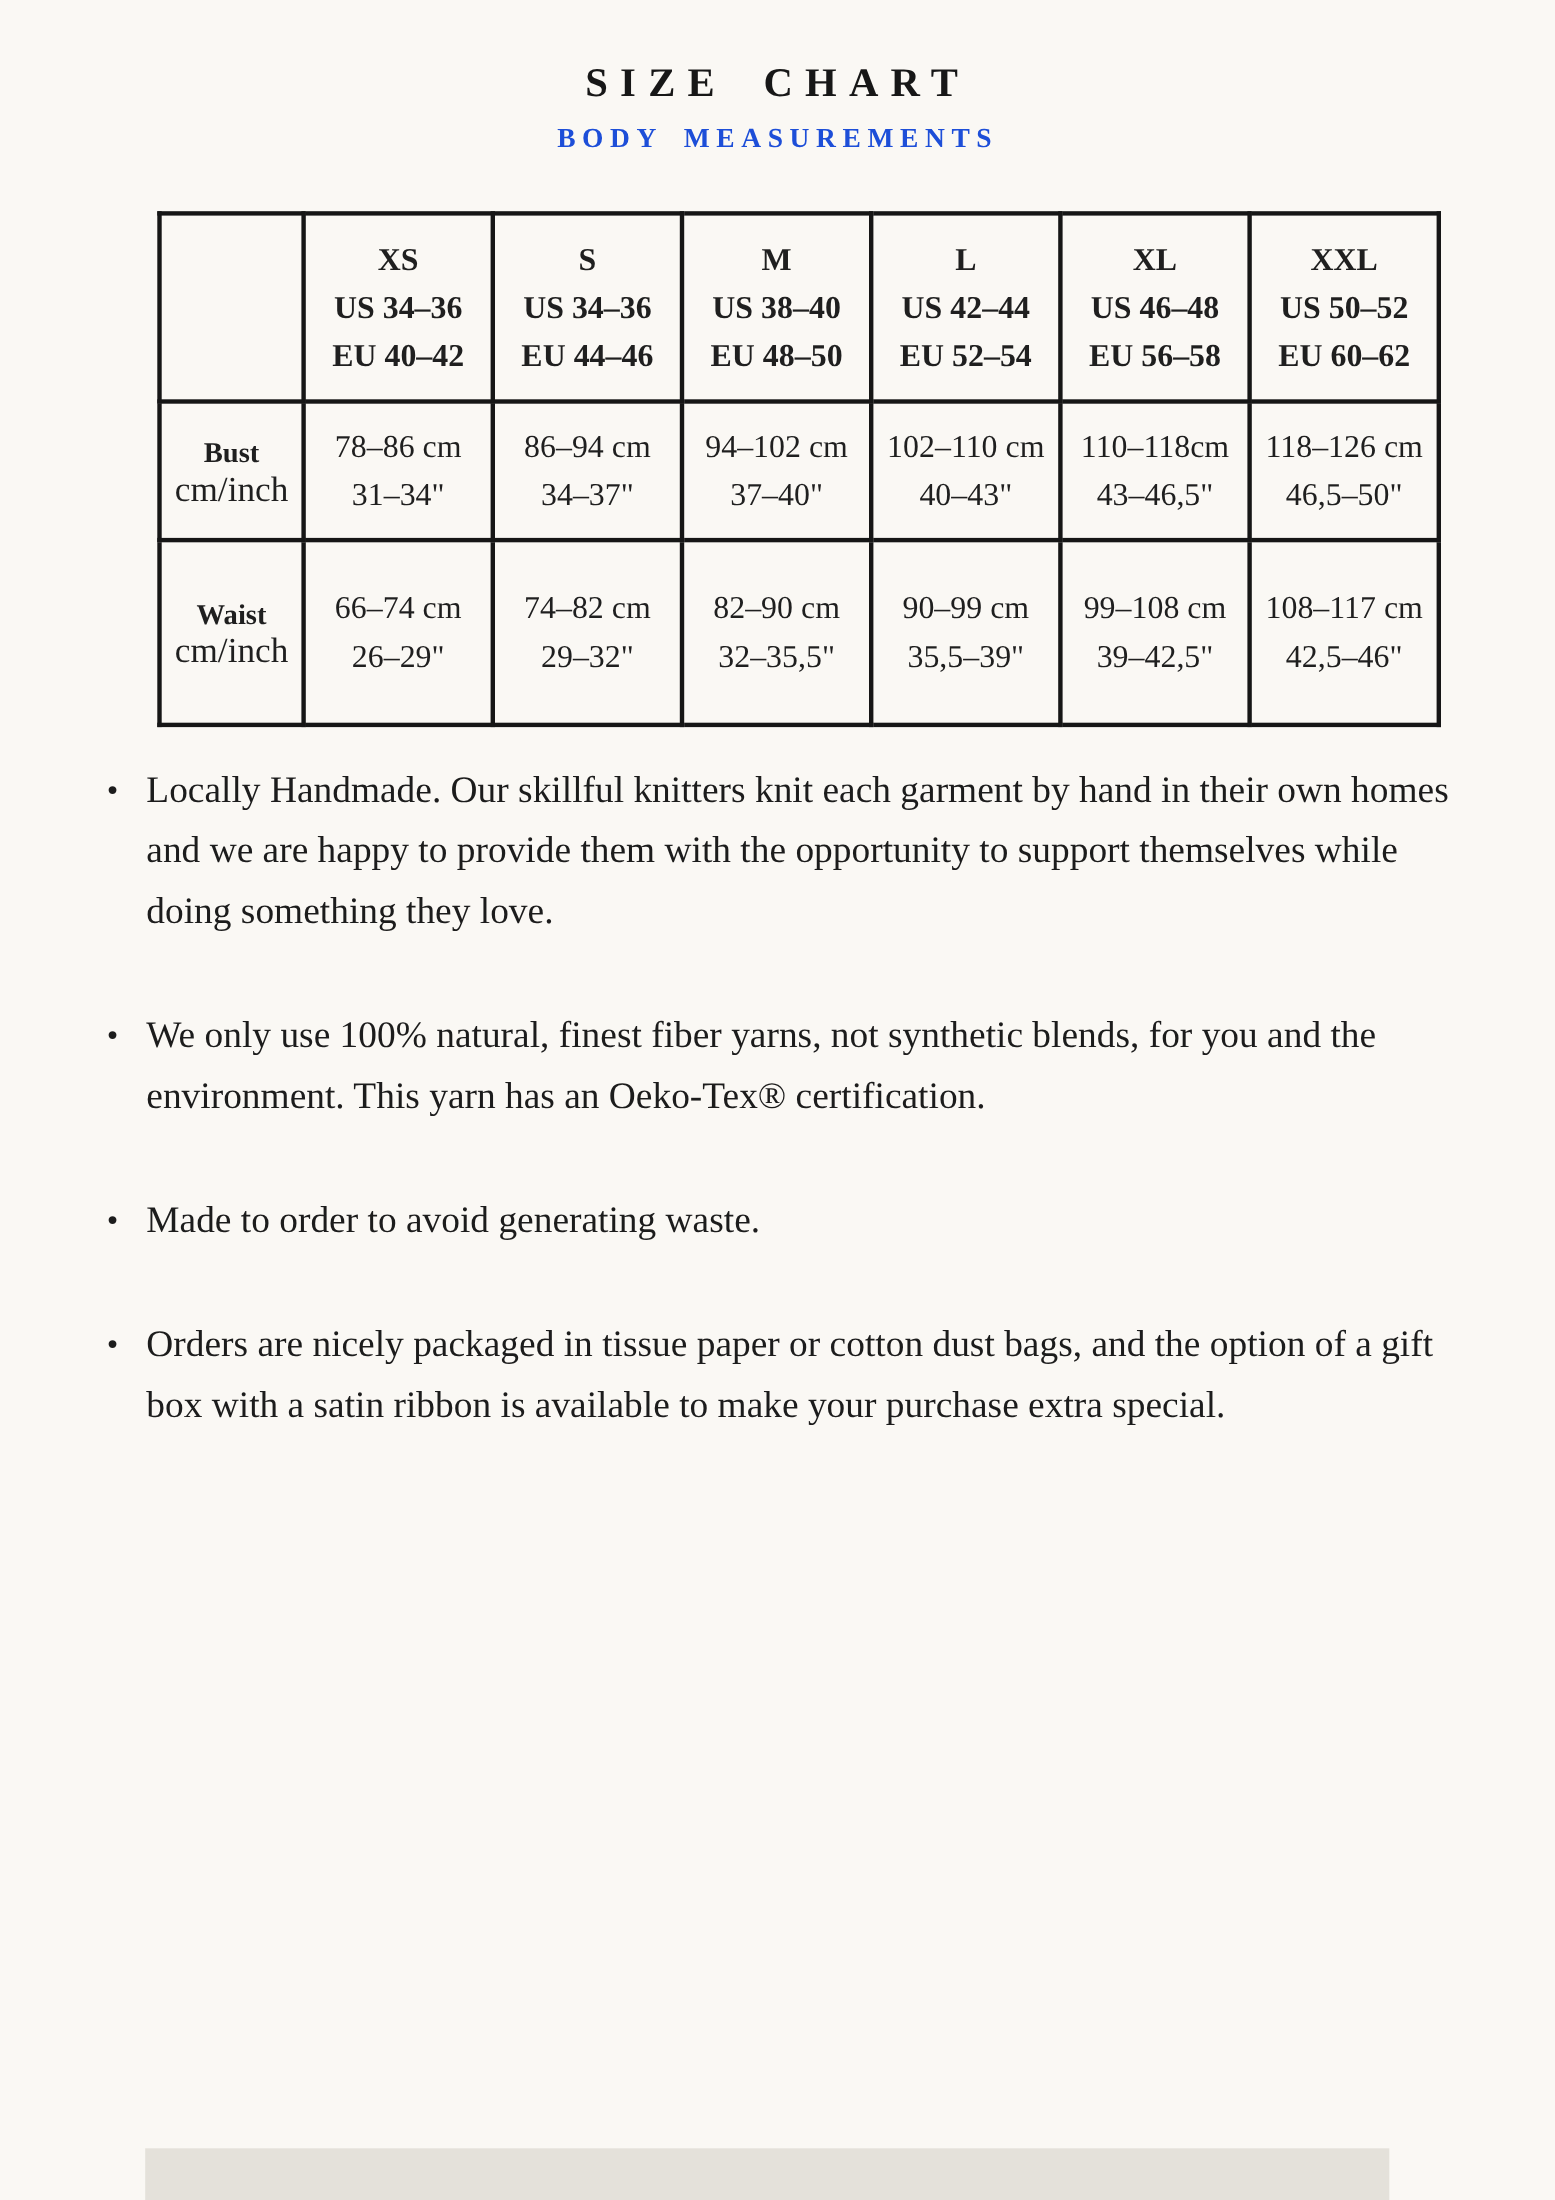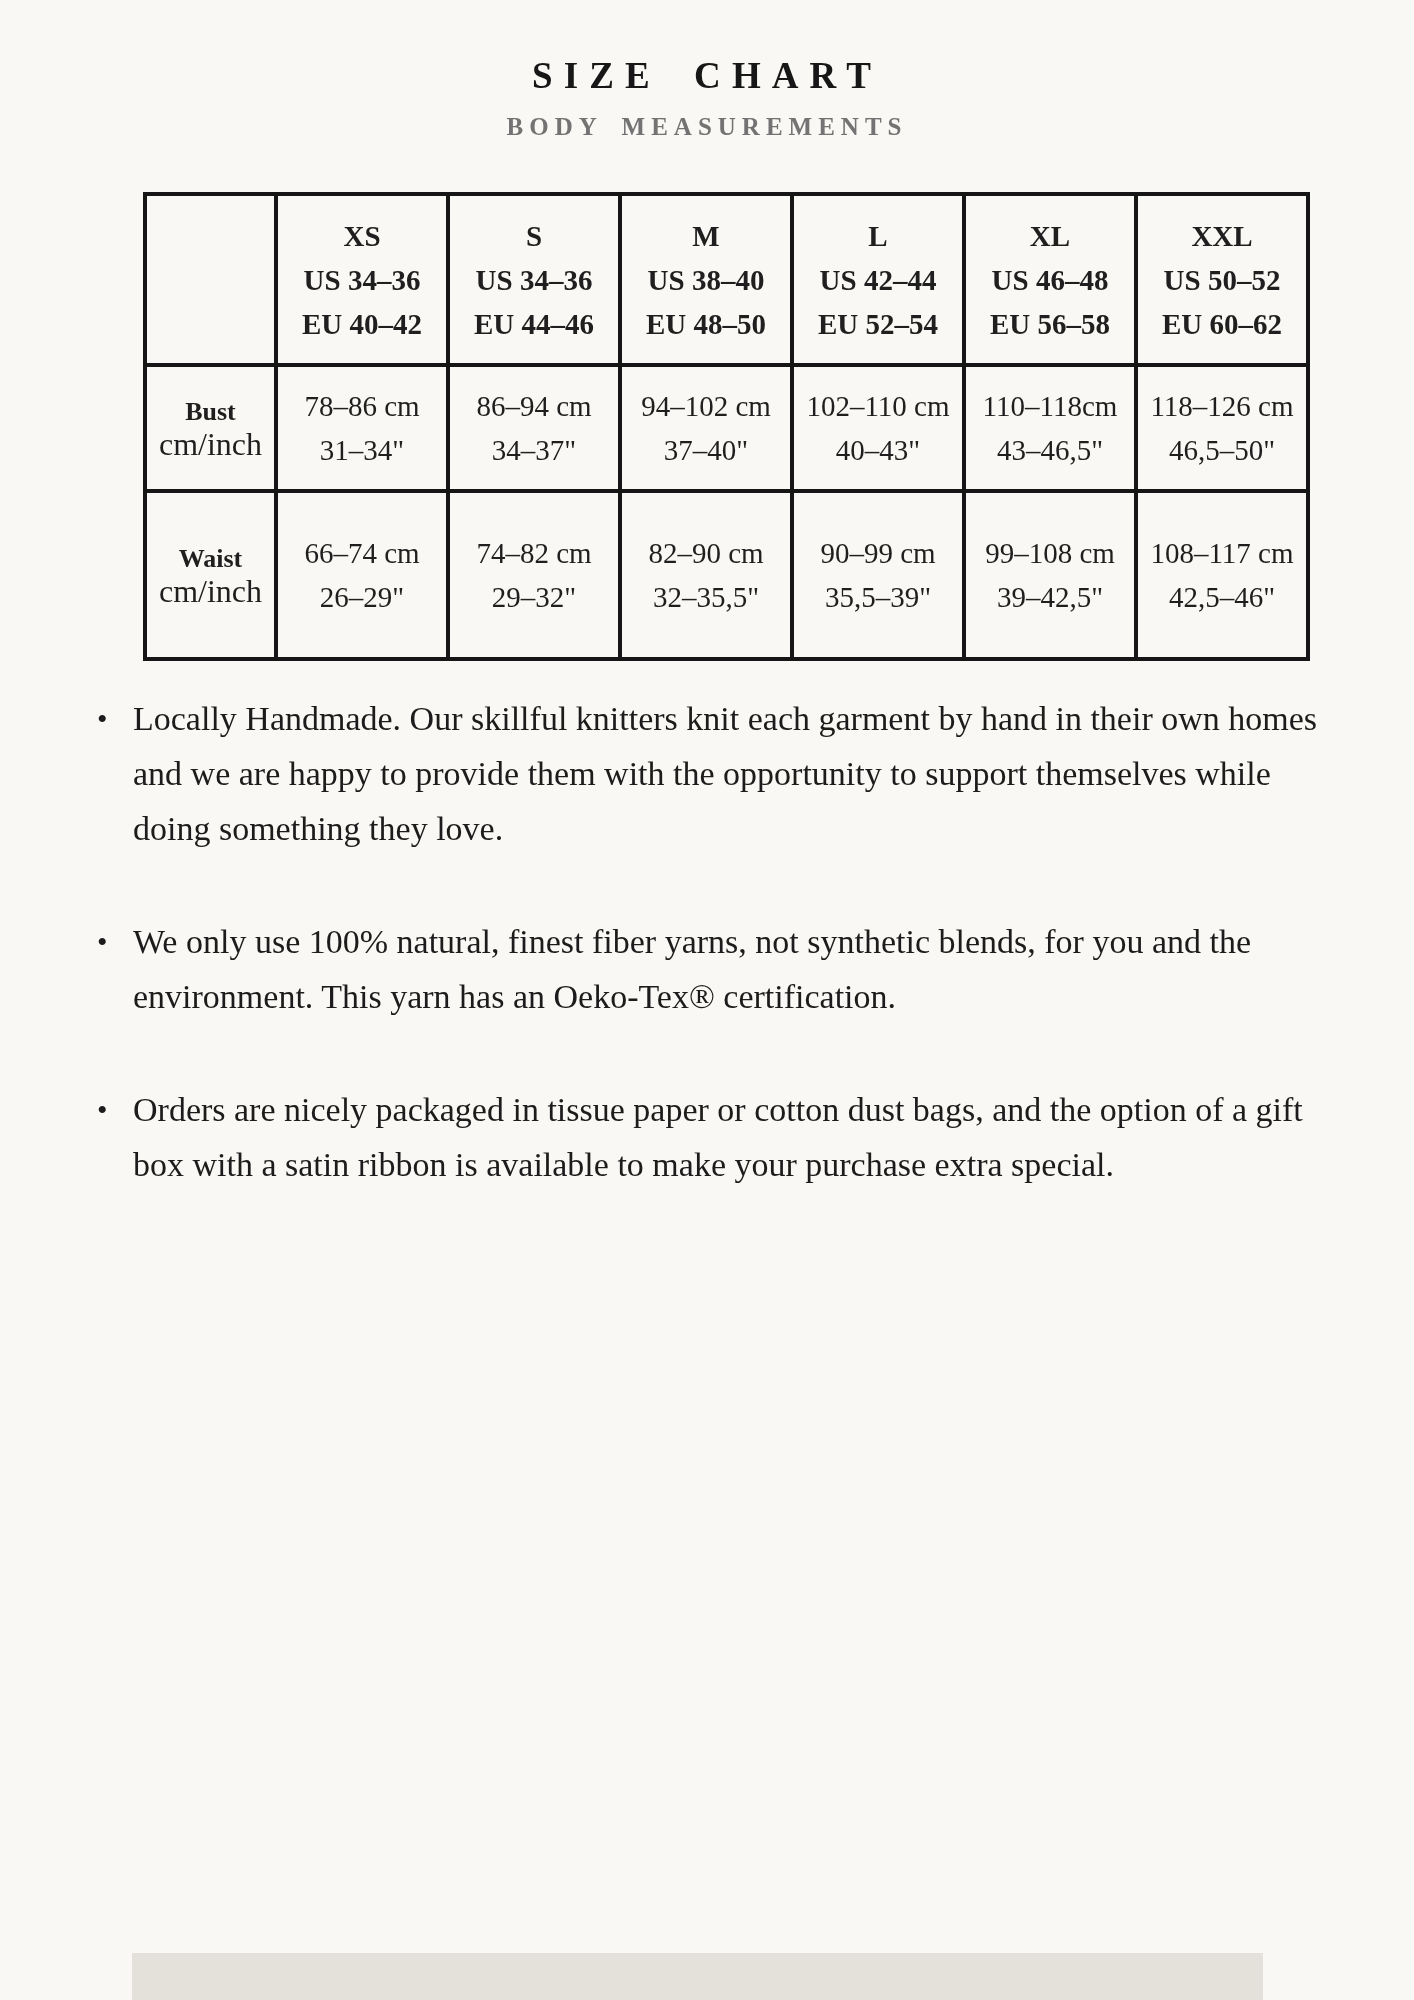--- a/index.html
+++ b/index.html
@@ -22,21 +22,21 @@
     color:#171717;
   }
   .subtitle{
     margin-top:12px;
     text-align:center;
     font-size:25px;
     font-weight:bold;
     letter-spacing:0.24em;
     word-spacing:0.3em;
     line-height:1.2;
-    color:#737373;
+    color:#1d4ed8;
   }
   table.size-chart{
     border-collapse:collapse;
     table-layout:fixed;
     margin:50px 0 0 143px;
     width:1164px;
   }
   table.size-chart td{
     border:4px solid #161616;
     text-align:center;
@@ -192,16 +192,17 @@
       <div>108–117 cm</div>
       <div>42,5–46"</div>
     </td>
   </tr>
   </tbody>
 </table>
 
 <ul class="notes">
   <li><b></b> <span>Locally Handmade. Our skillful knitters knit each garment by hand in their own homes and we are happy to provide them with the opportunity to support themselves while doing something they love.</span></li>
   <li><b></b> <span>We only use 100% natural, finest fiber yarns, not synthetic blends, for you and the environment. This yarn has an Oeko-Tex® certification.</span></li>
+  <li><b></b> <span>Made to order to avoid generating waste.</span></li>
   <li><b></b> <span>Orders are nicely packaged in tissue paper or cotton dust bags, and the option of a gift box with a satin ribbon is available to make your purchase extra special.</span></li>
 </ul>
 
 <div class="footer-band" style="background: rgb(228, 225, 218);"></div>
 
 </body></html>

